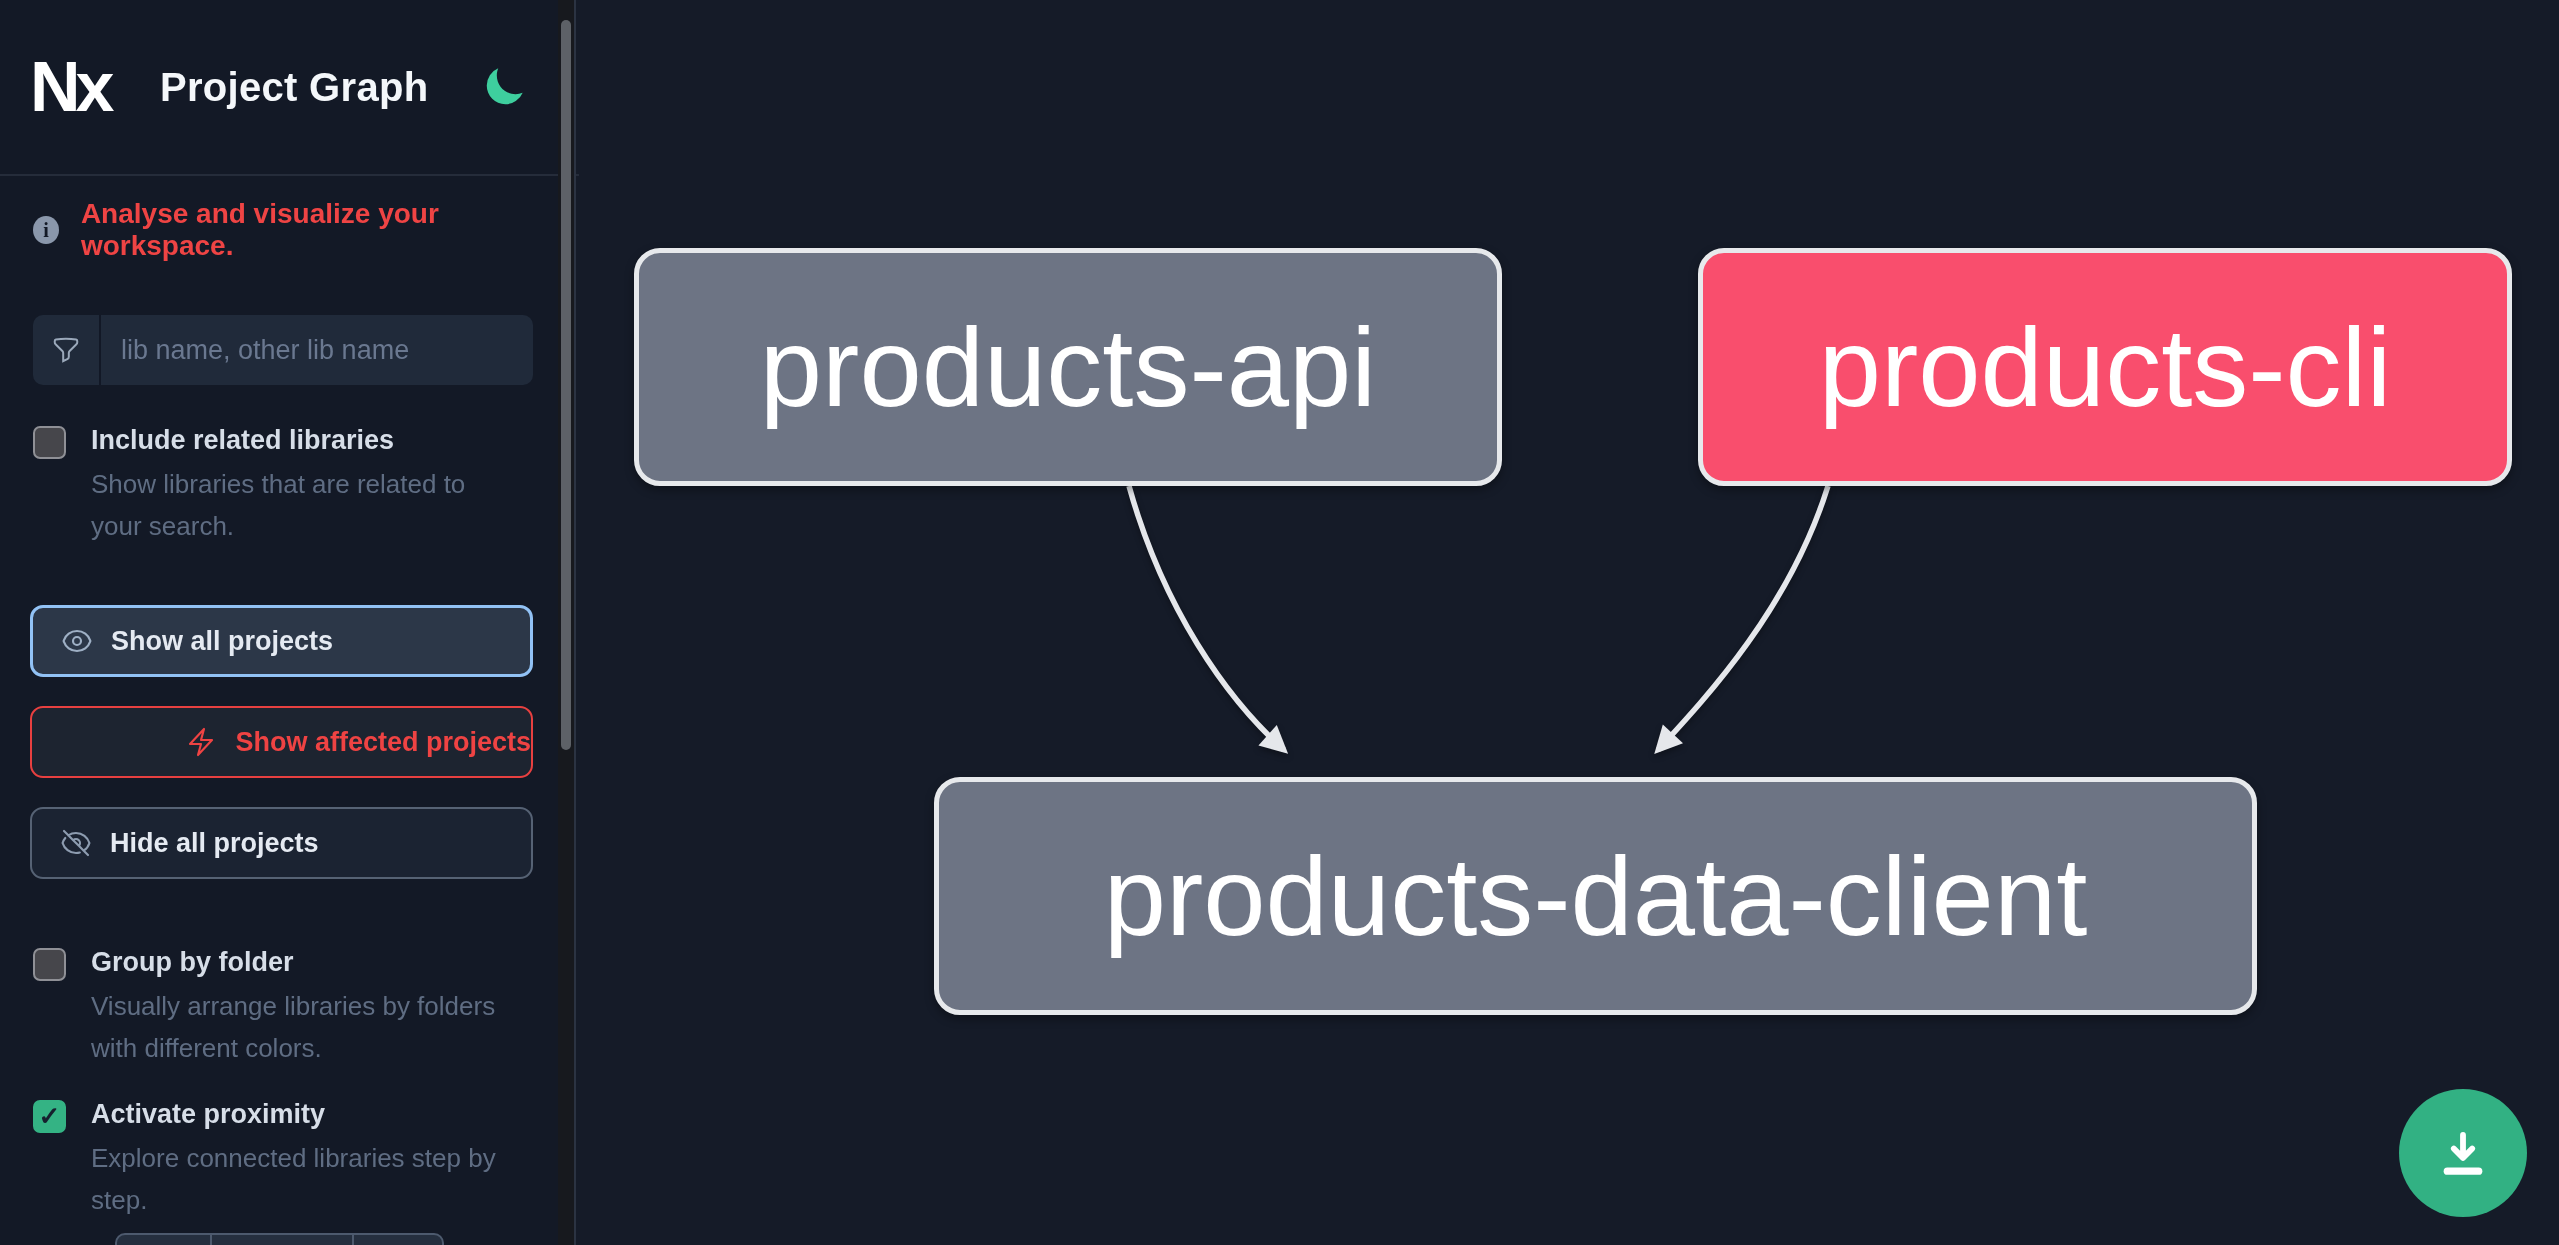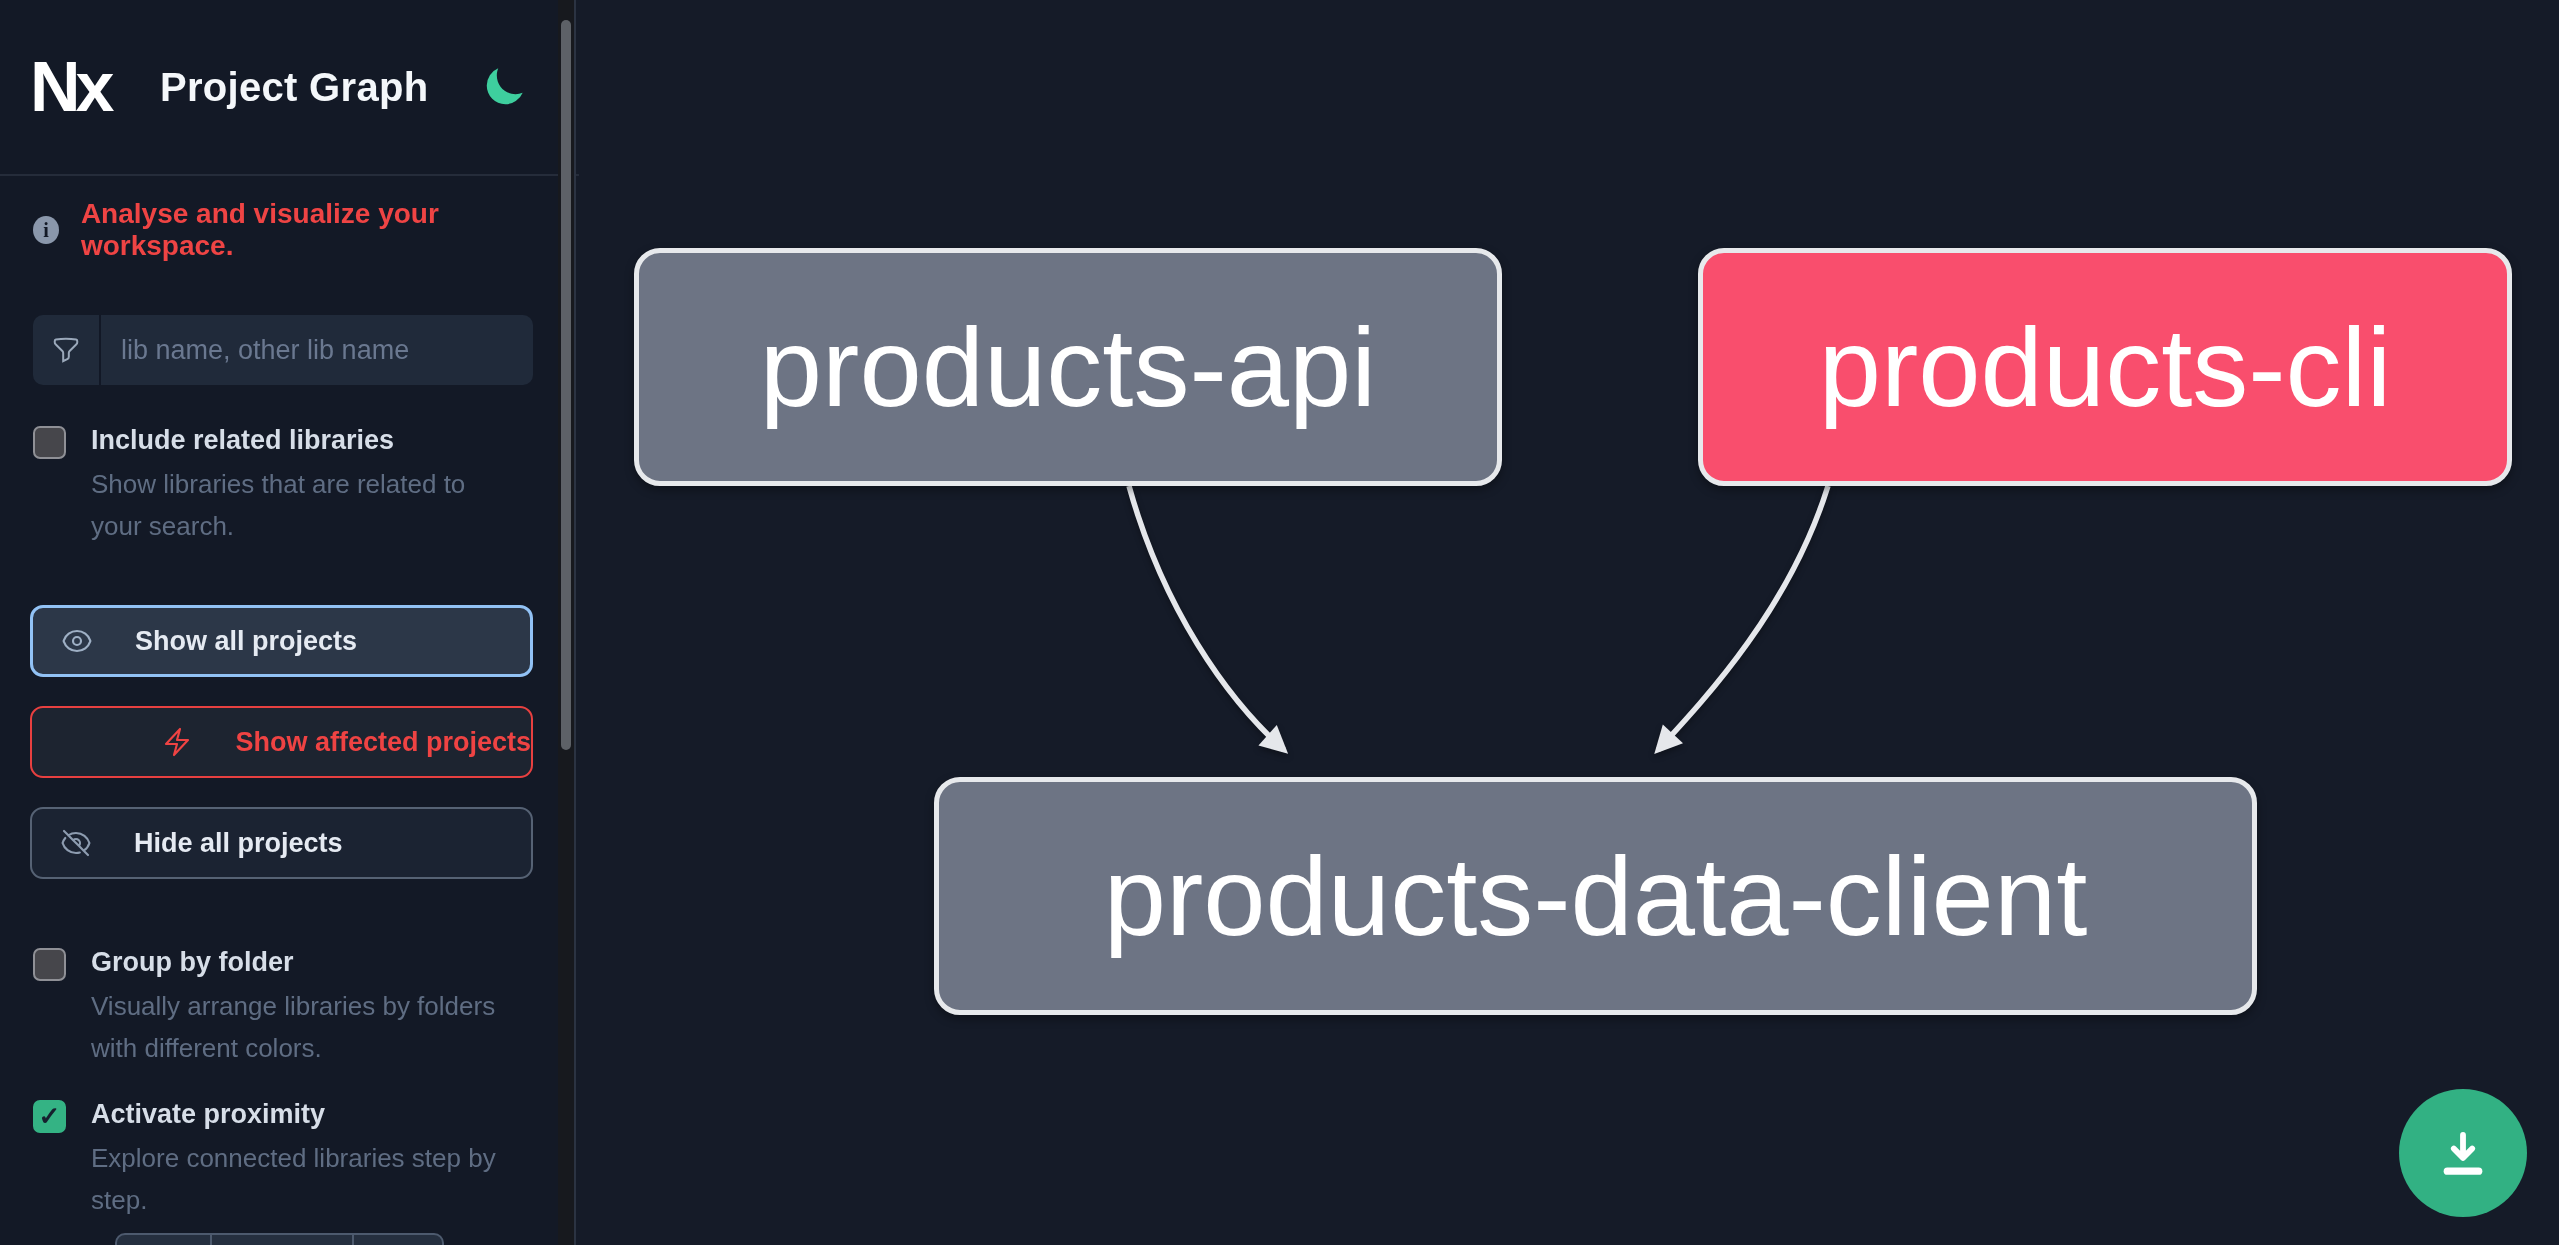--- a/index.html
+++ b/index.html
@@ -37,21 +37,21 @@
   .chk-row{position:absolute;left:33px;width:500px;display:flex;gap:25px;}
   .checkbox{flex:none;width:33px;height:33px;border-radius:7px;margin-top:2px;
             background:#46464b;border:2px solid #8f9096;box-sizing:border-box;cursor:pointer;}
   .checkbox.checked{background:#34b384;border-color:#34b384;color:#16202e;
                     display:flex;align-items:center;justify-content:center;
                     font-size:26px;font-weight:800;}
   .chk-label{font-size:27px;font-weight:700;color:#d7deе8;color:#d7dee8;line-height:33px;}
   .chk-desc{font-size:26px;color:#5f6d83;line-height:42px;max-width:430px;margin-top:6px;}
 
   .btn{position:absolute;left:30px;width:503px;height:72px;border-radius:13px;
-       display:flex;align-items:center;gap:42px;padding:0 0 0 28px;box-sizing:border-box;
+       display:flex;align-items:center;gap:18px;padding:0 0 0 28px;box-sizing:border-box;
        font-family:"Liberation Sans",sans-serif;font-size:27px;font-weight:700;cursor:pointer;}
   .btn svg{width:32px;height:32px;flex:none;}
   .btn-selected{background:#2c3748;border:3px solid #92c2f5;color:#e5eaf2;}
   .btn-selected svg{stroke:#9fb0c5;}
   .btn-affected{background:#1d2430;border:2px solid #e84040;color:#ef4343;justify-content:flex-end;}
   .btn-affected svg{stroke:#ef4343;}
   .btn-default{background:#1b2332;border:2px solid #566274;color:#e5eaf2;}
   .btn-default svg{stroke:#8d9cb0;}
 
   .stepper{position:absolute;left:115px;top:1233px;width:329px;height:60px;

